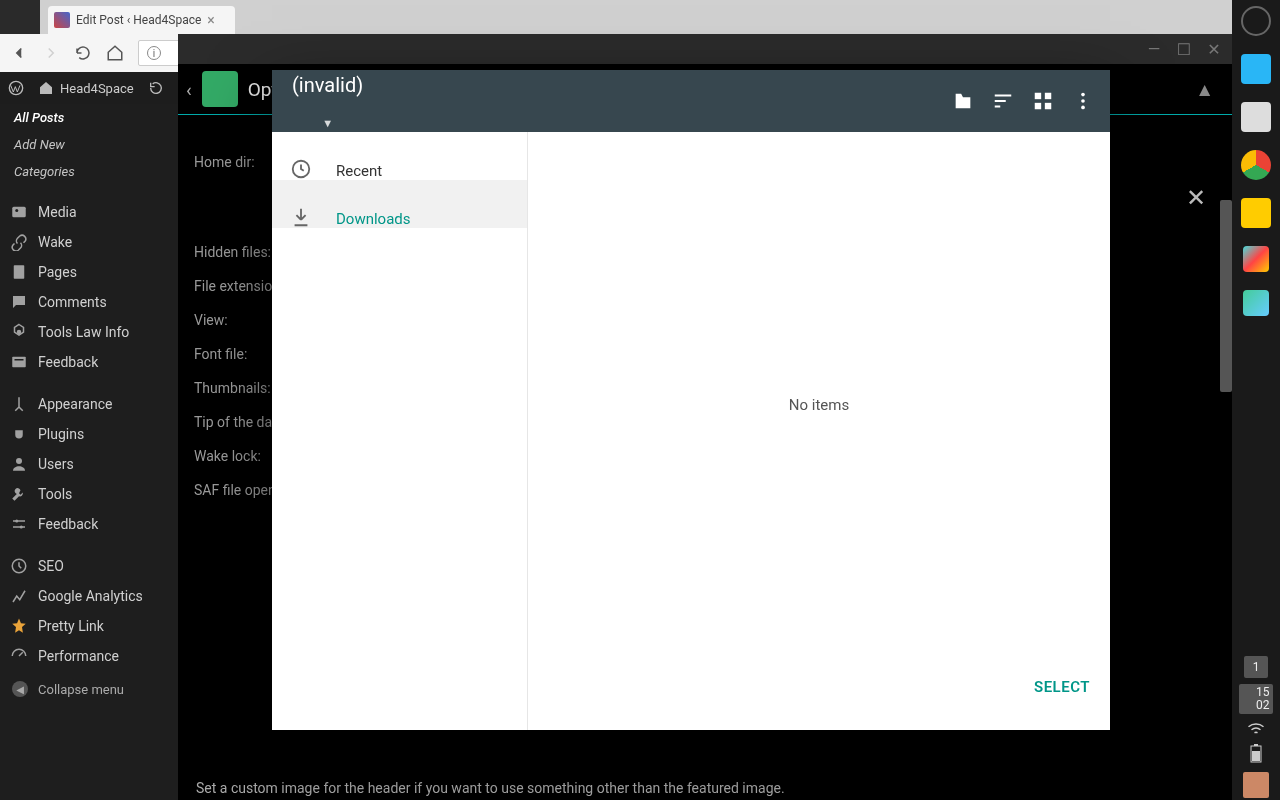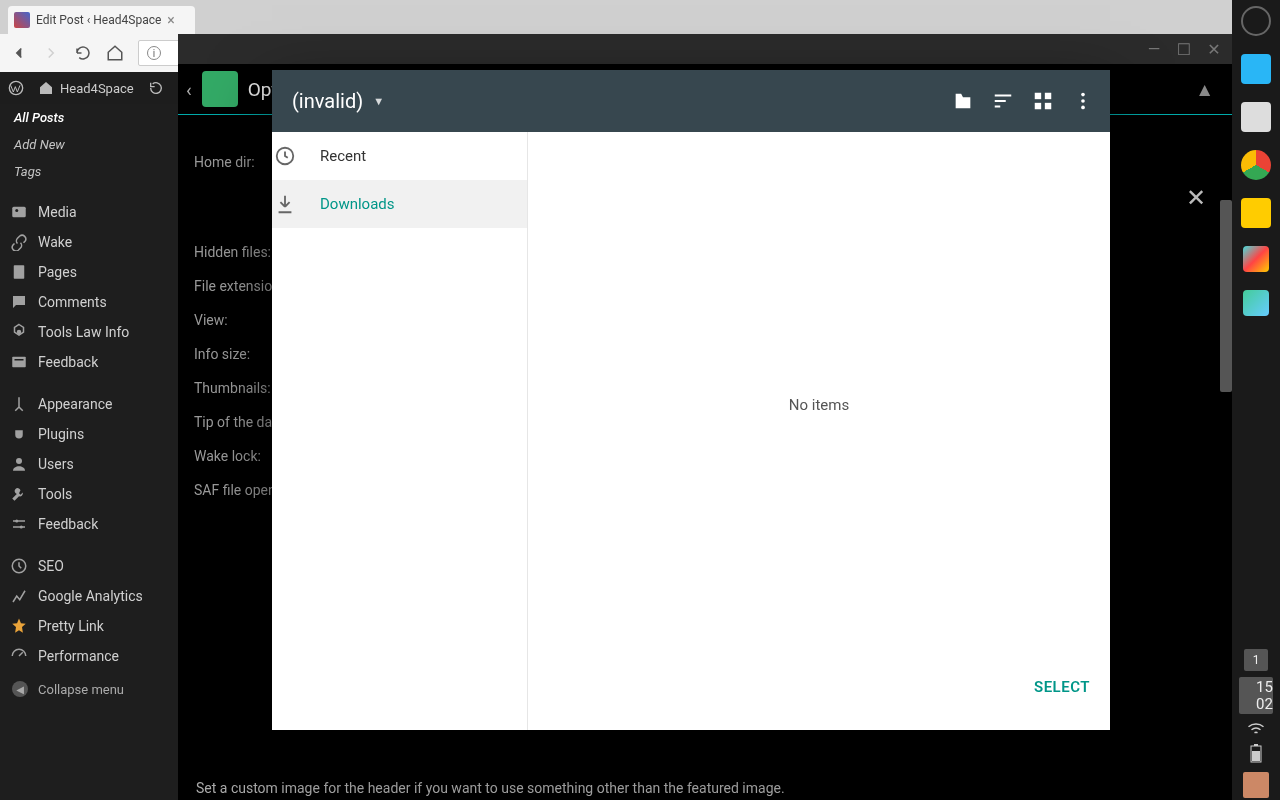--- a/index.html
+++ b/index.html
@@ -12,20 +12,21 @@
 }
 
 
 .chrome-tab-bar {
   height: 34px;
   background: #d0d0d0;
   display: flex;
   align-items: flex-end;
   padding-left: 8px;
   position: relative;
+  margin-left: 40px;
 }
 .chrome-tab {
   background: #f5f5f5;
   height: 28px;
   padding: 0 20px 0 6px;
   display: flex;
   align-items: center;
   font-size: 12px;
   color: #444;
   border-radius: 4px 4px 0 0;
@@ -153,21 +154,21 @@
 .os-dock .dock-ic.play { background:linear-gradient(135deg,#4dd,#f44,#fc0); border-radius:4px; width:26px; height:26px; }
 .os-dock .dock-ic.ghis { background:linear-gradient(135deg,#4c9,#6cf); border-radius:4px; width:26px; height:26px; }
 .os-dock .status-block {
   margin-top:auto; display:flex; flex-direction:column; align-items:center;
   color:#bbb; font-size:11px; padding-bottom:2px;
 }
 .os-dock .status-block .badge {
   background:#555; color:#eee; width:24px; height:22px; display:flex; align-items:center; justify-content:center; font-size:12px; border-radius:2px; margin-bottom:6px;
 }
 .os-dock .status-block .date {
-  background:#555; color:#eee; width:24px; padding:2px 17px; text-align:center; font-size:15px; border-radius:2px; margin-bottom:6px; line-height:1.1;
+  background:#555; color:#eee; width:24px; padding:2px 17px; text-align:center; font-size:12px; border-radius:2px; margin-bottom:6px; line-height:1.1;
 }
 .os-dock .status-block .wifi, .os-dock .status-block .batt { margin:2px 0; }
 .os-dock .status-block .avatar { width:26px; height:26px; background:#c86; border-radius:2px; margin-top:4px; }
 
 
 .file-dialog {
   position:absolute;
   left:272px; top:70px;
   width:838px; height:660px;
   background:#fff;
@@ -175,29 +176,29 @@
   display:flex; flex-direction:column;
 }
 .fd-toolbar {
   height:62px;
   background:#37474f;
   color:#fff;
   display:flex; align-items:center;
   padding:0 16px 0 20px;
   gap:18px;
 }
-.fd-title { font-size:20px; display:flex; align-items:center; gap:10px; }
+.fd-title { font-size:20px; display:flex; align-items:center; gap:20px;flex-direction:column; }
 .fd-title-drop { font-size:11px; opacity:.8; }
 .fd-spacer { flex:1; }
 .fd-icon { width:22px; height:22px; display:flex; align-items:center; justify-content:center; }
 .fd-icon svg { width:22px; height:22px; fill:#fff; }
 .fd-body { flex:1; display:flex; }
 .fd-side { width:256px; border-right:1px solid #e6e6e6; }
 .fd-side .s-item {
-  height:48px; display:flex; align-items:center; padding:0 2px; gap:24px;
+  height:48px; display:flex; align-items:flex-end; padding:0 18px; gap:24px;
   font-size:15px; color:#333;
 }
 .fd-side .s-item.active { background:#f1f1f1; color:#009688; }
 .fd-side .s-item .s-ic { width:22px; height:22px; }
 .fd-side .s-item svg { width:22px; height:22px; fill:#666; }
 .fd-side .s-item.active svg { fill:#666; }
 .fd-main { flex:1; display:flex; flex-direction:column; }
 .fd-empty { flex:1; display:flex; align-items:center; justify-content:center; color:#555; font-size:15px; }
 .fd-actions { height:52px; display:flex; align-items:flex-start; justify-content:flex-end; padding:0 20px; }
 .fd-select { color:#009688; font-weight:600; font-size:15px; letter-spacing:.5px; }
@@ -261,21 +262,21 @@
 </div>
 
 <div class="wp-sidebar">
   <div class="item sub current">
       <span>All Posts</span>
     </div>
   <div class="item sub">
       <span>Add New</span>
     </div>
   <div class="item sub">
-      <span>Tags</span>
+      <span>Categories</span>
     </div>
   <div class="sep"></div>
   <div class="item">
       <span class="icon"><svg viewBox="0 0 24 24">
           <rect x="3" y="5" width="18" height="14" rx="2"></rect>
           <circle cx="9" cy="10" r="2" fill="#1e1e1e"></circle>
         </svg></span>
       <span>Media</span>
     </div>
   <div class="item">
@@ -399,21 +400,21 @@
     <div class="field-row">
         <span>Hidden files:</span>
       </div>
     <div class="field-row">
         <span>File extension:</span>
       </div>
     <div class="field-row">
         <span>View:</span>
       </div>
     <div class="field-row">
-        <span>Info size:</span>
+        <span>Font file:</span>
       </div>
     <div class="field-row">
         <span>Thumbnails:</span>
       </div>
     <div class="field-row">
         <span>Tip of the day:</span>
       </div>
     <div class="field-row">
         <span>Wake lock:</span>
       </div>

